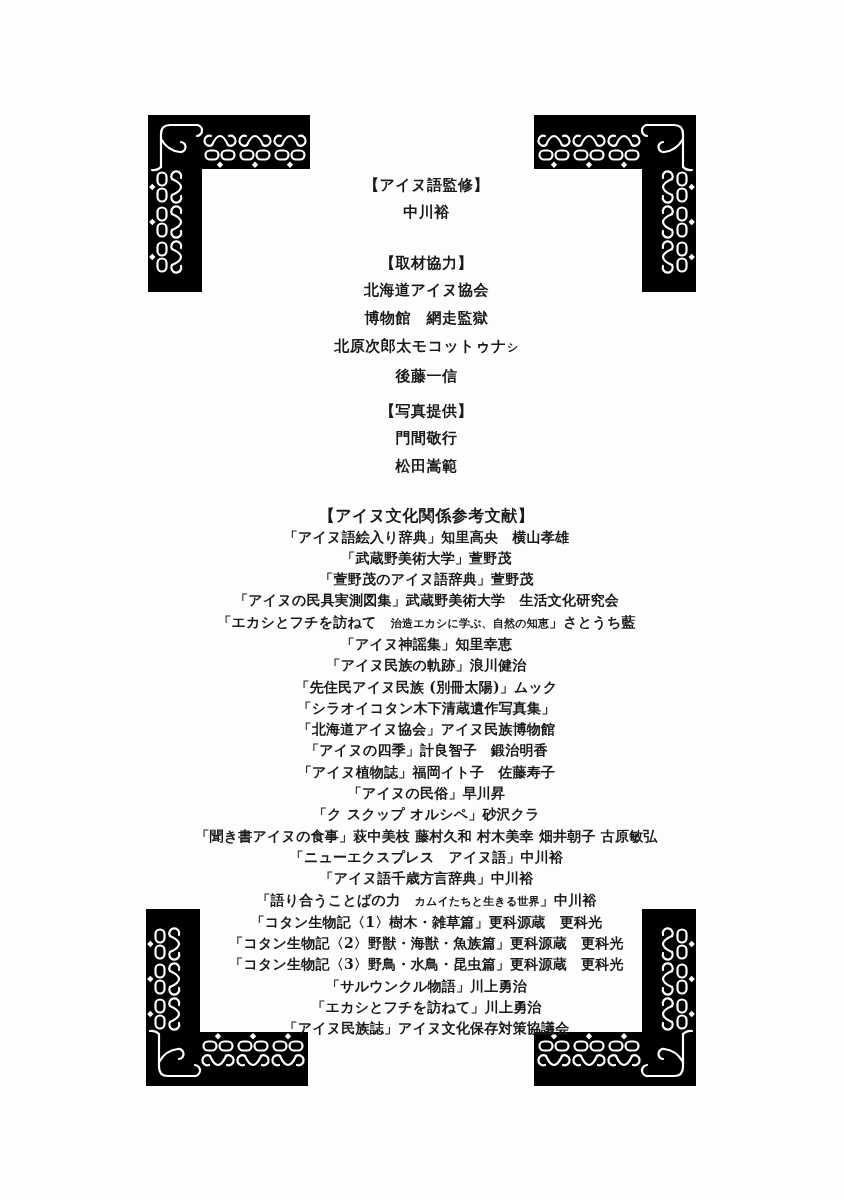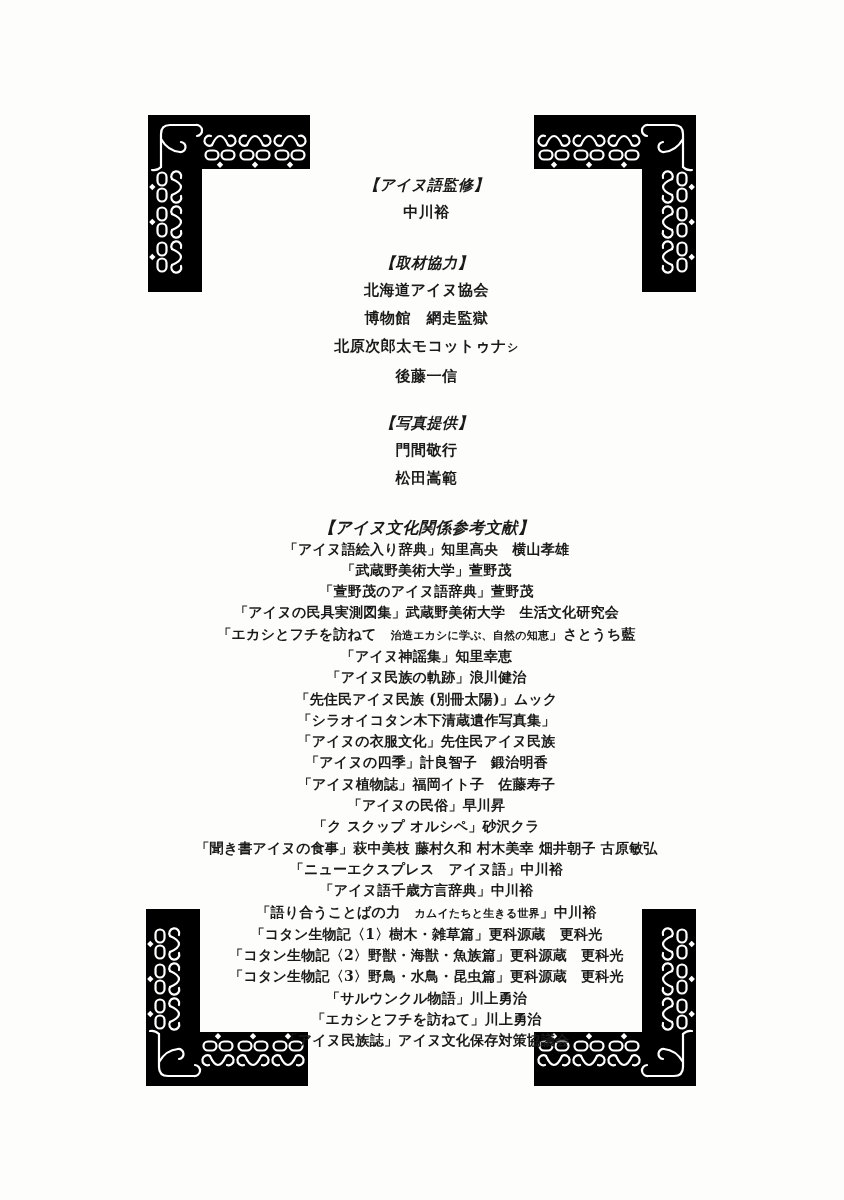--- a/index.html
+++ b/index.html
@@ -17,23 +17,23 @@
   .corner.bl{left:146px;top:909px;transform:scaleY(-1);}
   .corner.br{left:534px;top:909px;transform:scale(-1,-1);}
   
   .content{
     position:absolute;left:9px;right:0;top:172px;
     text-align:center;color:var(--ink,#1a1a1a);
     font-weight:700;
   }
   .section{margin:0;}
   .sec-mon{margin-bottom:24px;}
-  .sec-kyoryoku{margin-bottom:20px;}
+  .sec-kyoryoku{margin-bottom:8px;}
   .sec-shashin{margin-bottom:25px;}
-  .heading{font-size:15px;line-height:26px;letter-spacing:.5px;font-style:italic;}
+  .heading{font-size:15px;line-height:26px;letter-spacing:.5px;}
   .credits .line{font-size:15px;line-height:28px;letter-spacing:.5px;}
   .refs .heading{font-size:16px;line-height:21.5px;}
   .refs .line{font-size:14px;line-height:21.3px;letter-spacing:.2px;}
   .small{font-size:11px;}
 </style>
 </head>
 <body>
 
 <div class="page">
 
@@ -103,21 +103,21 @@
         <div class="heading">【アイヌ文化関係参考文献】</div>
         <div class="line"><span>「アイヌ語絵入り辞典」知里高央　横山孝雄</span></div>
         <div class="line"><span>「武蔵野美術大学」萱野茂</span></div>
         <div class="line"><span>「萱野茂のアイヌ語辞典」萱野茂</span></div>
         <div class="line"><span>「アイヌの民具実測図集」武蔵野美術大学　生活文化研究会</span></div>
         <div class="line"><span>「エカシとフチを訪ねて　</span><span class="small">治造エカシに学ぶ、自然の知恵</span><span>」さとうち藍</span></div>
         <div class="line"><span>「アイヌ神謡集」知里幸恵</span></div>
         <div class="line"><span>「アイヌ民族の軌跡」浪川健治</span></div>
         <div class="line"><span>「先住民アイヌ民族 (別冊太陽)」ムック</span></div>
         <div class="line"><span>「シラオイコタン木下清蔵遺作写真集」</span></div>
-        <div class="line"><span>「アイヌの衣服文化」先住民アイヌ民族</span></div>
+        <div class="line"><span>「北海道アイヌ協会」アイヌ民族博物館</span></div>
         <div class="line"><span>「アイヌの四季」計良智子　鍛治明香</span></div>
         <div class="line"><span>「アイヌ植物誌」福岡イト子　佐藤寿子</span></div>
         <div class="line"><span>「アイヌの民俗」早川昇</span></div>
         <div class="line"><span>「ク スクップ オルシペ」砂沢クラ</span></div>
         <div class="line"><span>「聞き書アイヌの食事」萩中美枝 藤村久和 村木美幸 畑井朝子 古原敏弘</span></div>
         <div class="line"><span>「ニューエクスプレス　アイヌ語」中川裕</span></div>
         <div class="line"><span>「アイヌ語千歳方言辞典」中川裕</span></div>
         <div class="line"><span>「語り合うことばの力　</span><span class="small">カムイたちと生きる世界</span><span>」中川裕</span></div>
         <div class="line"><span>「コタン生物記〈1〉樹木・雑草篇」更科源蔵　更科光</span></div>
         <div class="line"><span>「コタン生物記〈2〉野獣・海獣・魚族篇」更科源蔵　更科光</span></div>

